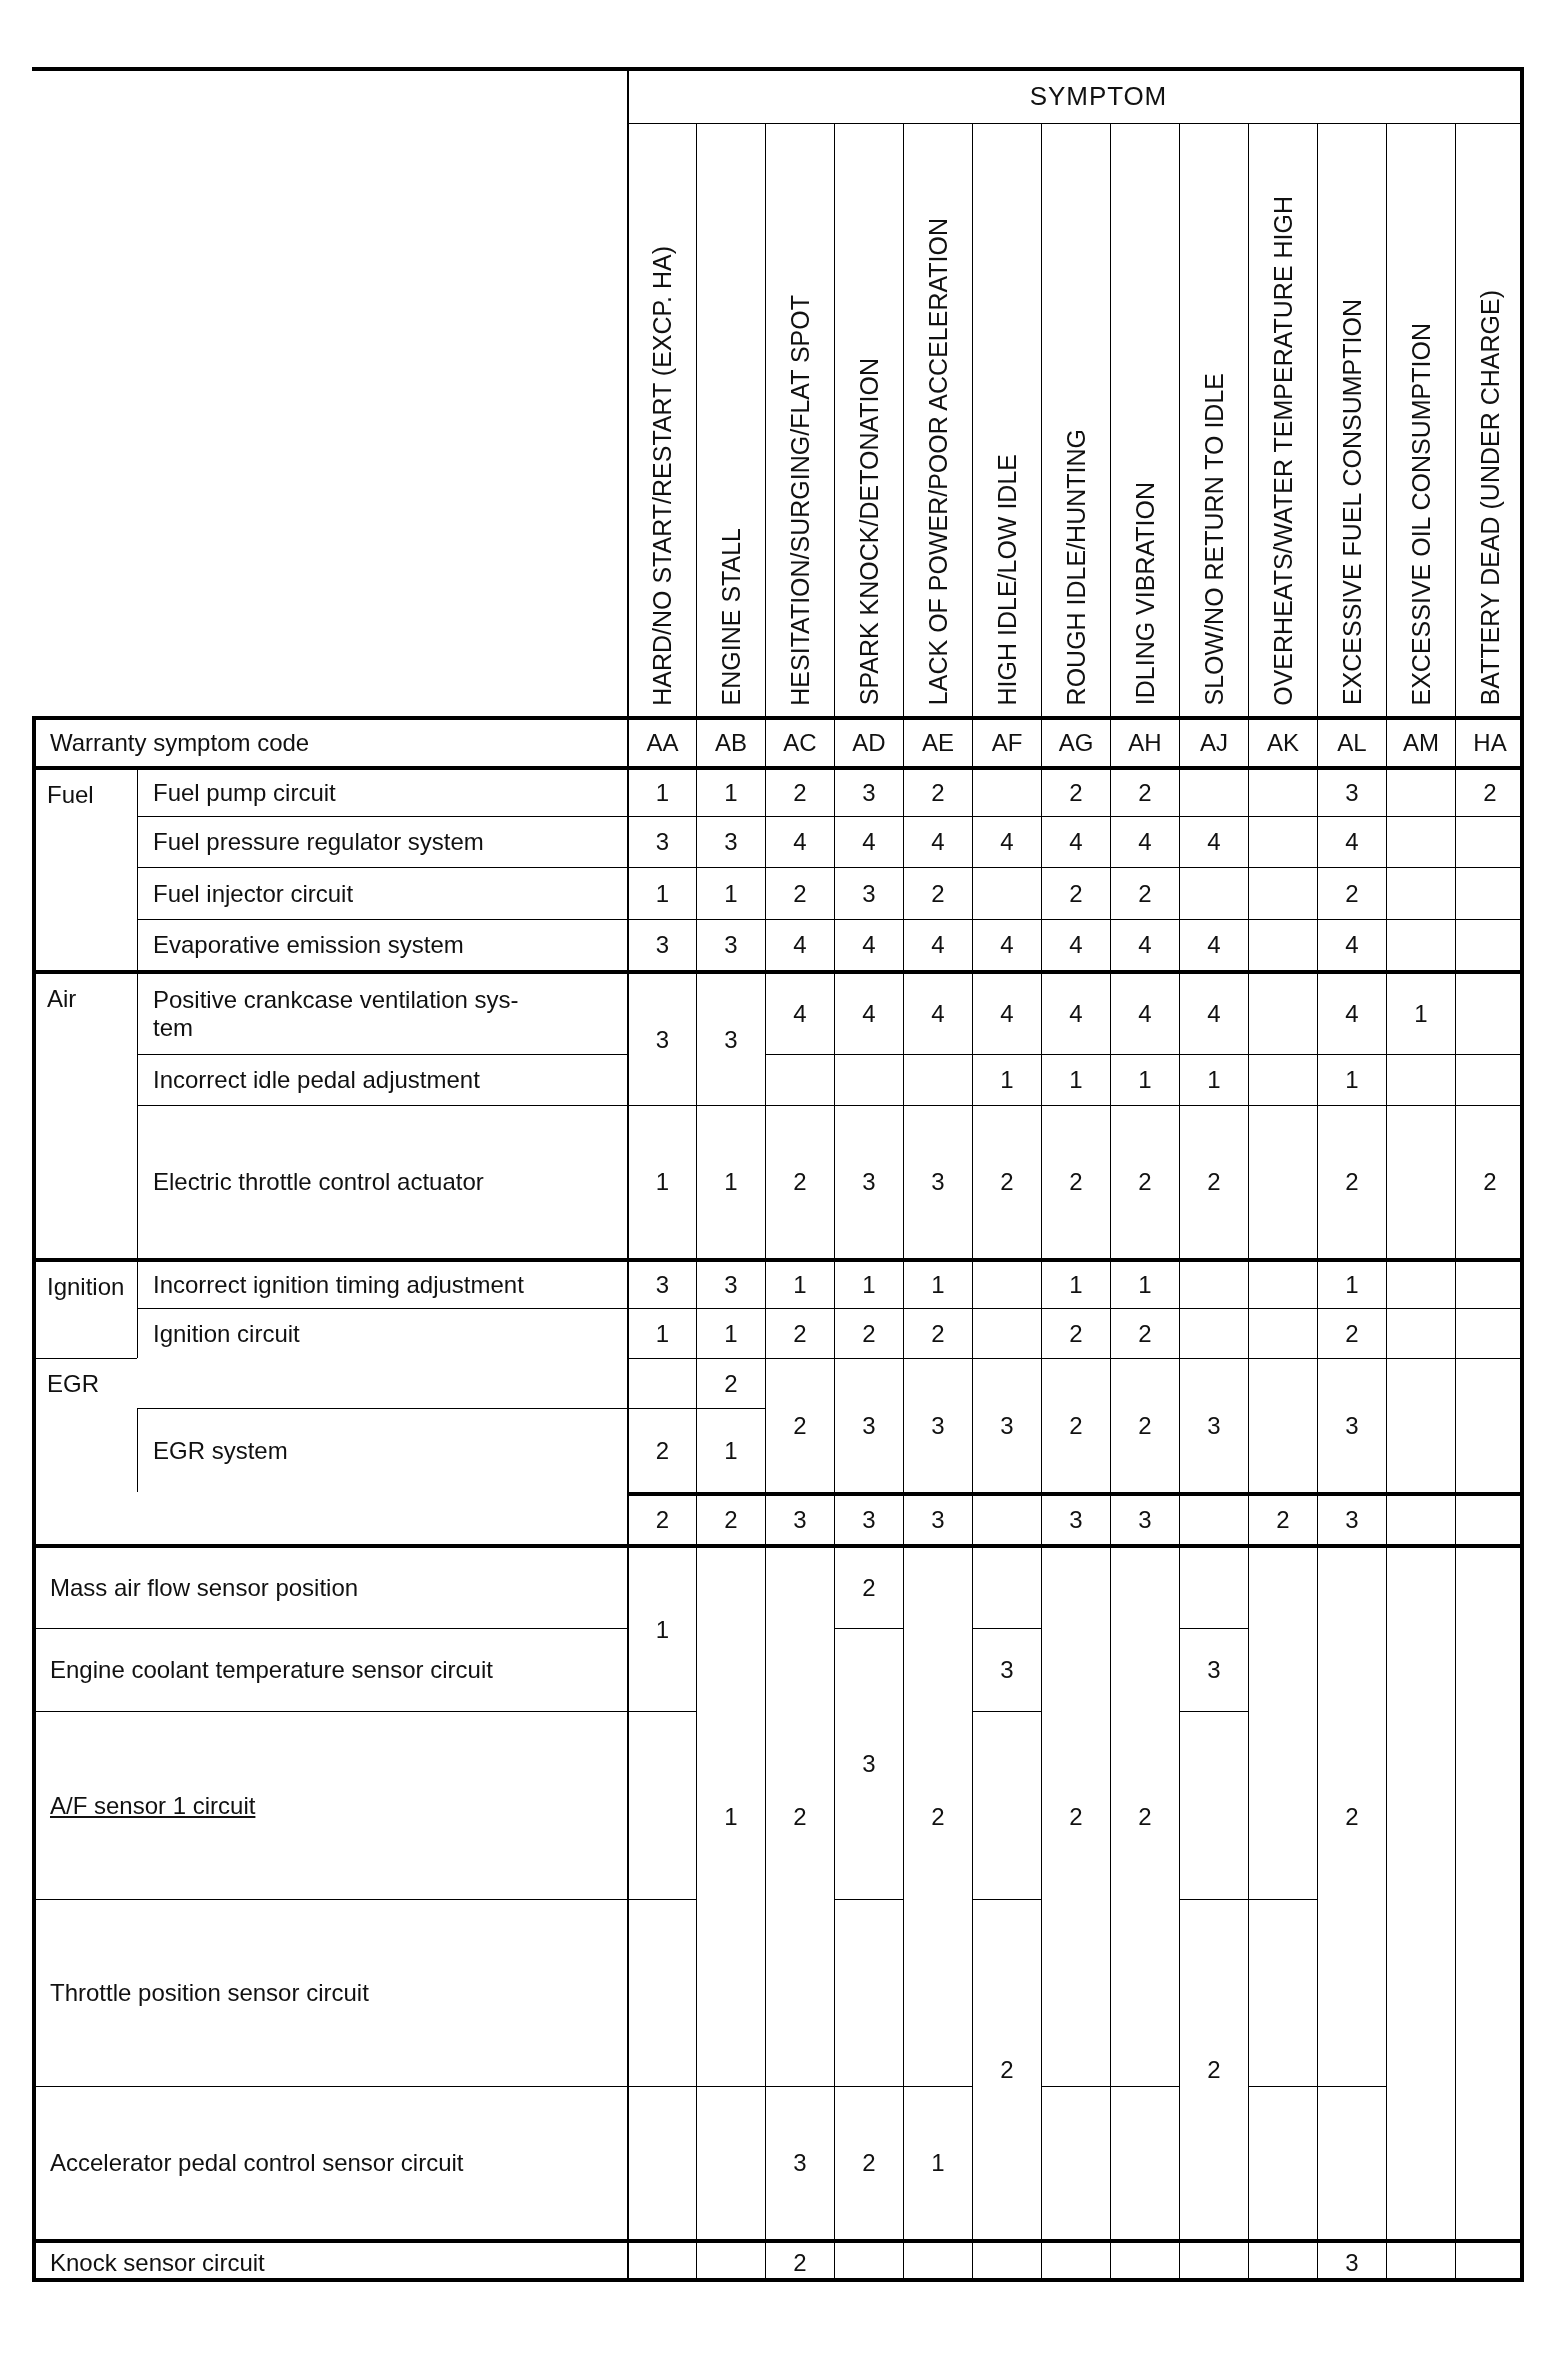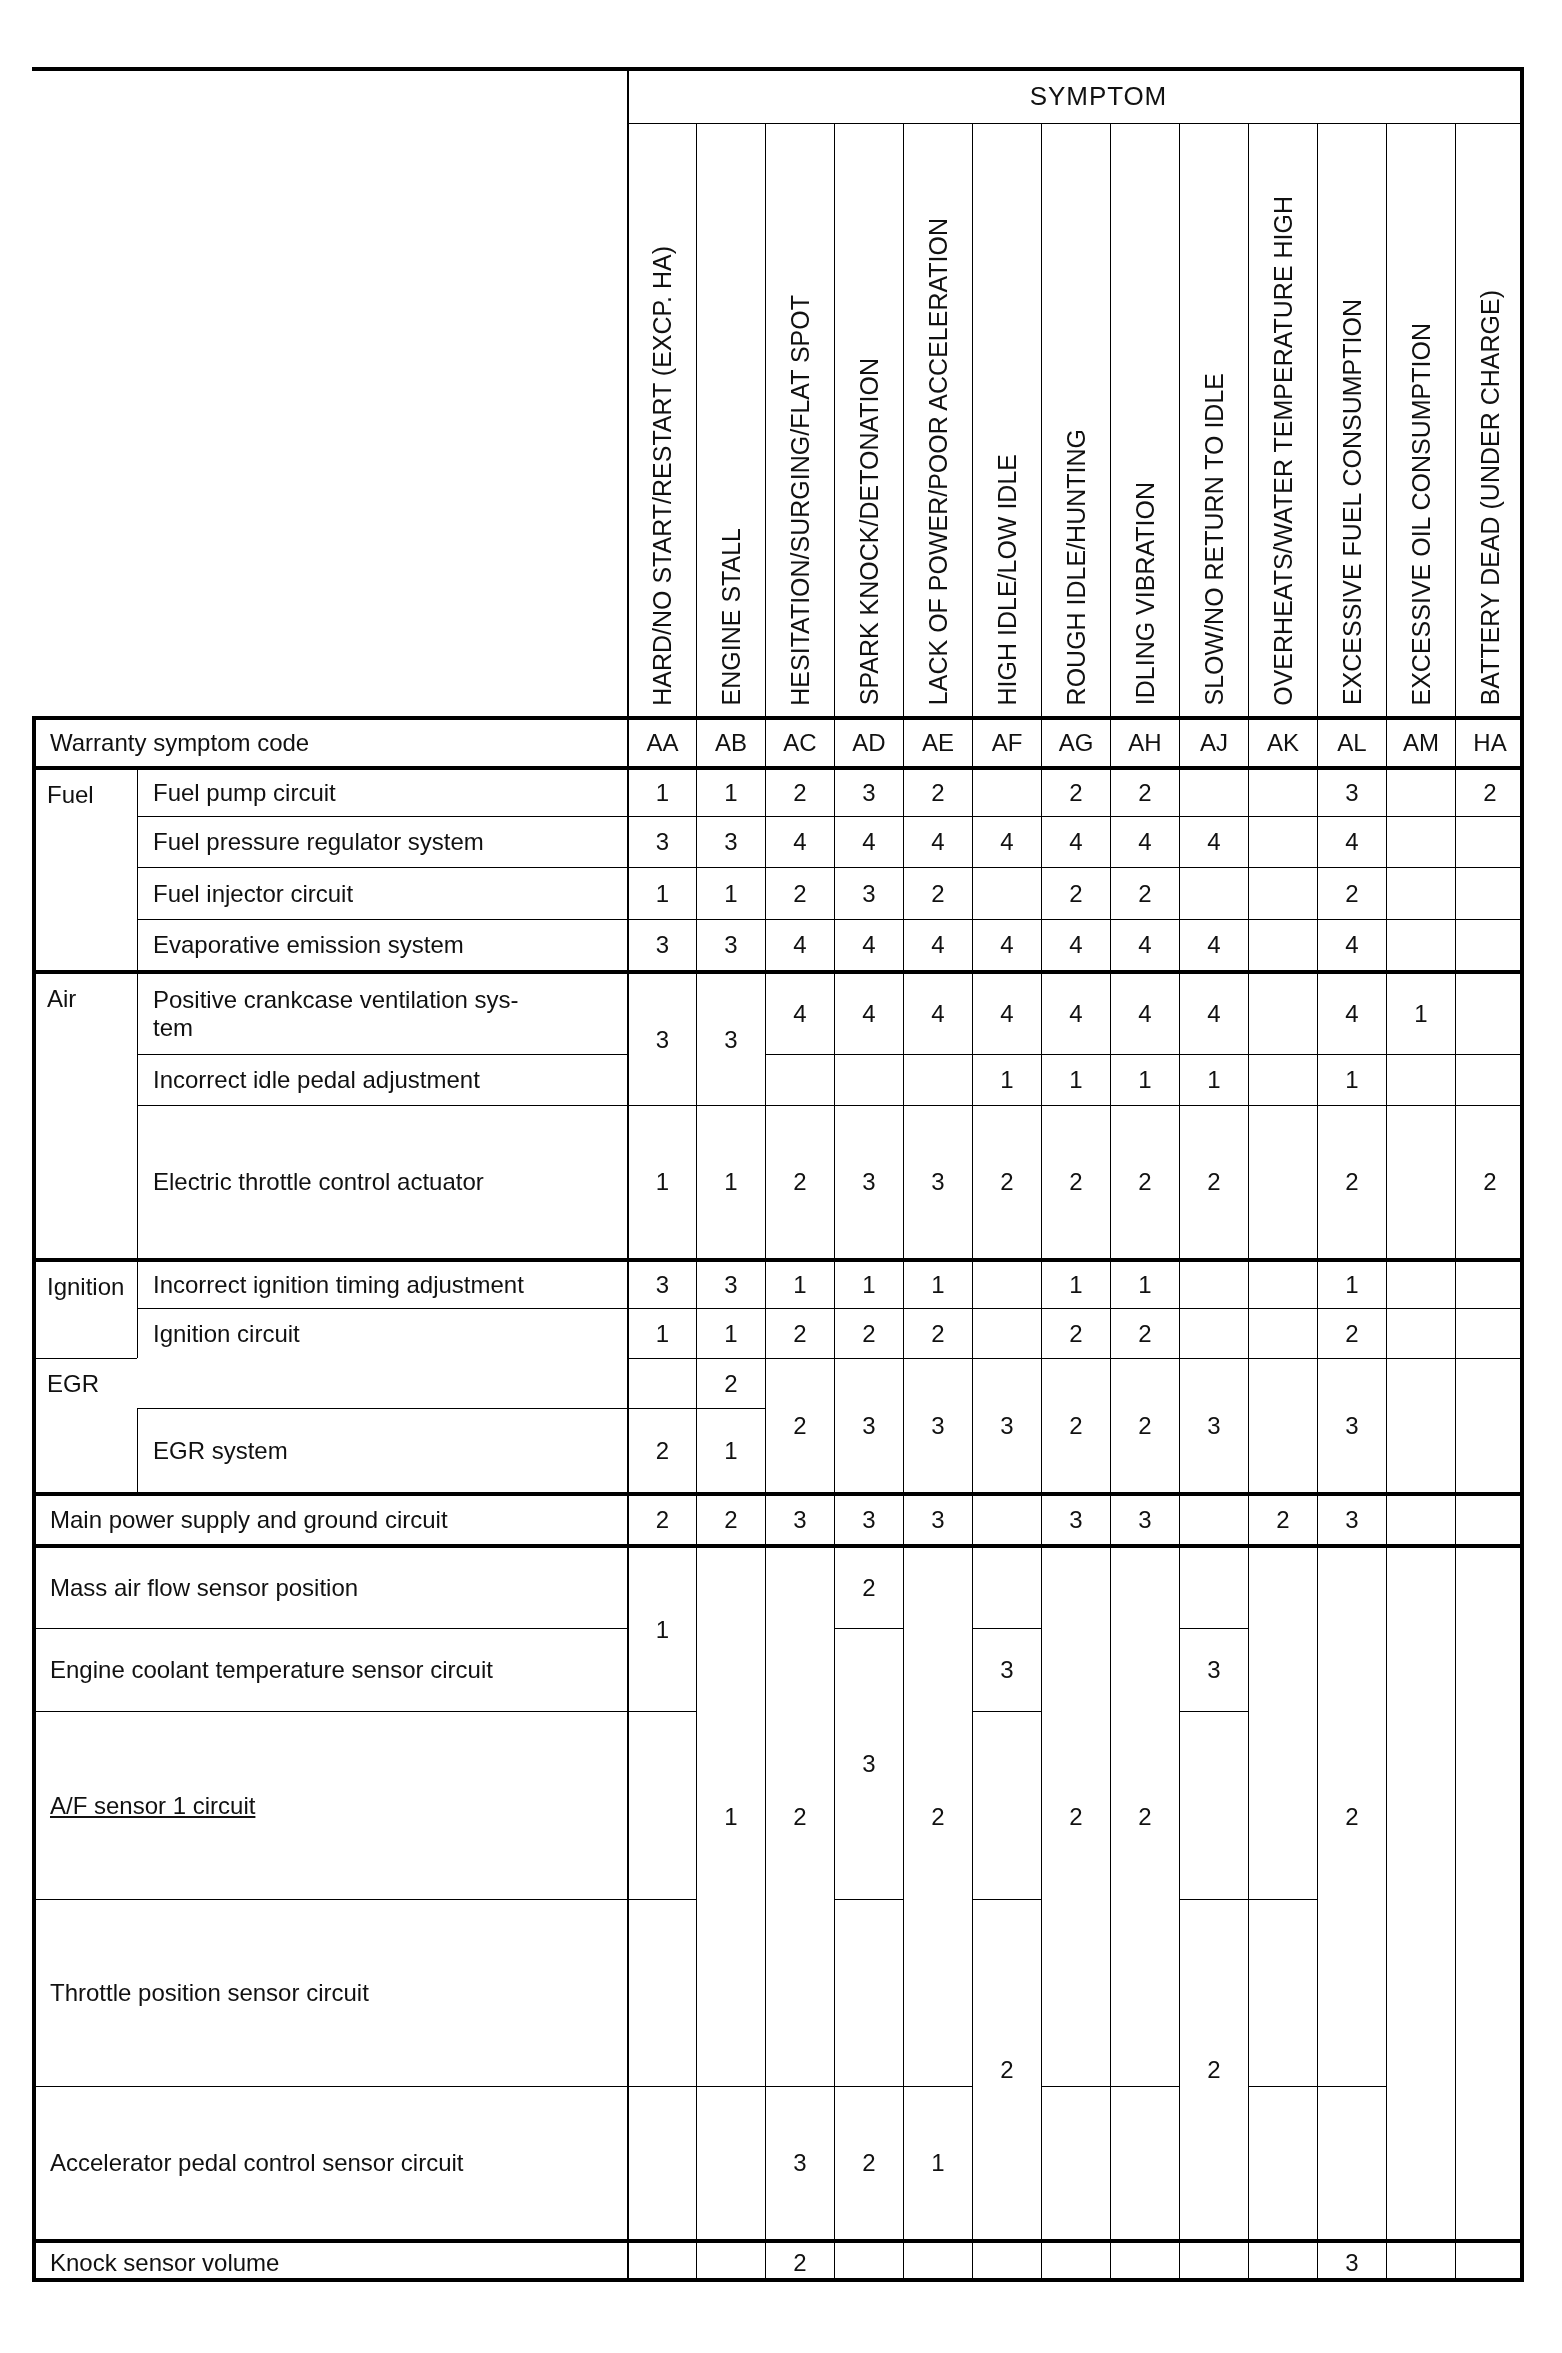--- a/index.html
+++ b/index.html
@@ -278,21 +278,20 @@
       <div class="cell val" style="grid-area: 13 / 9 / span 2 / span 1;">2</div>
       <div class="cell val" style="grid-area: 13 / 10 / span 2 / span 1;">2</div>
       <div class="cell val" style="grid-area: 13 / 11 / span 2 / span 1;">3</div>
       <div class="cell val" style="grid-area: 13 / 12 / span 2 / span 1;"></div>
       <div class="cell val" style="grid-area: 13 / 13 / span 2 / span 1;">3</div>
       <div class="cell val" style="grid-area: 13 / 14 / span 2 / span 1;"></div>
       <div class="cell val" style="grid-area: 13 / 15 / span 2 / span 1;"></div>
       <div class="cell lab item" style="grid-area: 14 / 2 / span 1 / span 1;">EGR system</div>
       <div class="cell val bl3" style="grid-area: 14 / 3 / span 1 / span 1;">2</div>
       <div class="cell val" style="grid-area: 14 / 4 / span 1 / span 1;">1</div>
-      <div class="cell lab tt bl0" style="grid-area: 15 / 1 / span 1 / span 2;">Main power supply and ground circuit</div>
       <div class="cell val tt bl3" style="grid-area: 15 / 3 / span 1 / span 1;">2</div>
       <div class="cell val tt" style="grid-area: 15 / 4 / span 1 / span 1;">2</div>
       <div class="cell val tt" style="grid-area: 15 / 5 / span 1 / span 1;">3</div>
       <div class="cell val tt" style="grid-area: 15 / 6 / span 1 / span 1;">3</div>
       <div class="cell val tt" style="grid-area: 15 / 7 / span 1 / span 1;">3</div>
       <div class="cell val tt" style="grid-area: 15 / 8 / span 1 / span 1;"></div>
       <div class="cell val tt" style="grid-area: 15 / 9 / span 1 / span 1;">3</div>
       <div class="cell val tt" style="grid-area: 15 / 10 / span 1 / span 1;">3</div>
       <div class="cell val tt" style="grid-area: 15 / 11 / span 1 / span 1;"></div>
       <div class="cell val tt" style="grid-area: 15 / 12 / span 1 / span 1;">2</div>
@@ -330,21 +329,21 @@
       <div class="cell lab bl0" style="grid-area: 20 / 1 / span 1 / span 2;">Accelerator pedal control sensor circuit</div>
       <div class="cell val bl3" style="grid-area: 20 / 3 / span 1 / span 1;"></div>
       <div class="cell val" style="grid-area: 20 / 4 / span 1 / span 1;"></div>
       <div class="cell val" style="grid-area: 20 / 5 / span 1 / span 1;">3</div>
       <div class="cell val" style="grid-area: 20 / 6 / span 1 / span 1;">2</div>
       <div class="cell val" style="grid-area: 20 / 7 / span 1 / span 1;">1</div>
       <div class="cell val" style="grid-area: 20 / 9 / span 1 / span 1;"></div>
       <div class="cell val" style="grid-area: 20 / 10 / span 1 / span 1;"></div>
       <div class="cell val" style="grid-area: 20 / 12 / span 1 / span 1;"></div>
       <div class="cell val" style="grid-area: 20 / 13 / span 1 / span 1;"></div>
-      <div class="cell lab tt bl0" style="grid-area: 21 / 1 / span 1 / span 2;">Knock sensor volume</div>
+      <div class="cell lab tt bl0" style="grid-area: 21 / 1 / span 1 / span 2;">Knock sensor circuit</div>
       <div class="cell val tt bl3" style="grid-area: 21 / 3 / span 1 / span 1;"></div>
       <div class="cell val tt" style="grid-area: 21 / 4 / span 1 / span 1;"></div>
       <div class="cell val tt" style="grid-area: 21 / 5 / span 1 / span 1;">2</div>
       <div class="cell val tt" style="grid-area: 21 / 6 / span 1 / span 1;"></div>
       <div class="cell val tt" style="grid-area: 21 / 7 / span 1 / span 1;"></div>
       <div class="cell val tt" style="grid-area: 21 / 8 / span 1 / span 1;"></div>
       <div class="cell val tt" style="grid-area: 21 / 9 / span 1 / span 1;"></div>
       <div class="cell val tt" style="grid-area: 21 / 10 / span 1 / span 1;"></div>
       <div class="cell val tt" style="grid-area: 21 / 11 / span 1 / span 1;"></div>
       <div class="cell val tt" style="grid-area: 21 / 12 / span 1 / span 1;"></div>

